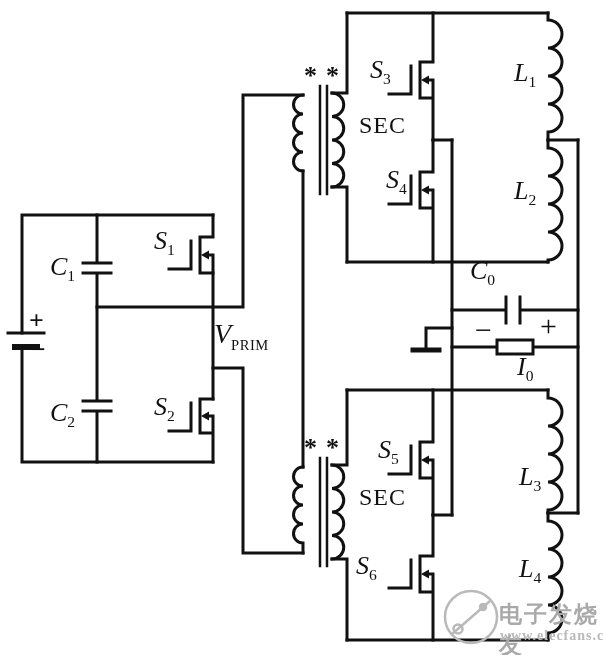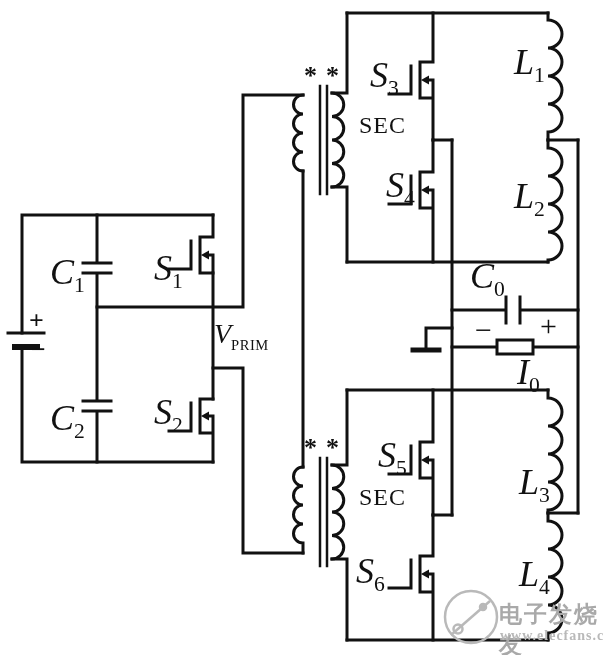--- a/index.html
+++ b/index.html
@@ -1,19 +1,19 @@
 <!DOCTYPE html>
 <html><head>
 <meta charset="utf-8">
 <style>
   html,body{margin:0;padding:0;background:#ffffff;}
   #stage{position:relative;width:603px;height:655px;background:#ffffff;overflow:hidden;
          font-family:"Liberation Serif", serif;color:#111;}
   #schematic{position:absolute;left:0;top:0;}
-  .lb{position:absolute;font-size:36px;line-height:1;white-space:nowrap;color:#111;}
+  .lb{position:absolute;font-size:26px;line-height:1;white-space:nowrap;color:#111;}
   .lb i{font-style:italic;}
   .lb sub{font-size:0.60em;font-style:normal;}
   .sec{font-size:24px;letter-spacing:1px;margin-left:7px;}
   .sign{font-size:26px;font-weight:bold;}
   .osign{font-size:30px;}
   .star{font-size:26px;font-weight:bold;letter-spacing:0;}
   .vprim{font-size:28px;}
   .vprim sub{font-size:0.52em;letter-spacing:0.5px;margin-top:40px;}
   .wm-cn{position:absolute;font-size:23px;letter-spacing:2px;color:#a9a9a9;font-weight:bold;}
   .wm-url{position:absolute;font-size:14px;letter-spacing:1px;color:#b9b9b9;font-weight:bold;}
@@ -103,27 +103,27 @@
     <g stroke="#b9b9b9" stroke-width="2.5" fill="none">
       <circle cx="471" cy="617" r="26"></circle>
       <path d="M451,635 L490,601"></path>
       <circle cx="458" cy="629" r="4.5"></circle>
       <circle cx="483" cy="607" r="3" fill="#b9b9b9"></circle>
     </g>
   </svg>
 
   <span class="lb" style="left:50px;top:254px"><i>C</i><sub>1</sub></span>
   <span class="lb" style="left:50px;top:400px"><i>C</i><sub>2</sub></span>
-  <span class="lb" style="left:154px;top:250px"><i>S</i><sub>1</sub></span>
+  <span class="lb" style="left:154px;top:228px"><i>S</i><sub>1</sub></span>
   <span class="lb" style="left:154px;top:394px"><i>S</i><sub>2</sub></span>
   <span class="lb" style="left:370px;top:57px"><i>S</i><sub>3</sub></span>
   <span class="lb" style="left:386px;top:167px"><i>S</i><sub>4</sub></span>
   <span class="lb" style="left:378px;top:437px"><i>S</i><sub>5</sub></span>
   <span class="lb" style="left:356px;top:553px"><i>S</i><sub>6</sub></span>
-  <span class="lb" style="left:514px;top:44px"><i>L</i><sub>1</sub></span>
+  <span class="lb" style="left:514px;top:60px"><i>L</i><sub>1</sub></span>
   <span class="lb" style="left:514px;top:178px"><i>L</i><sub>2</sub></span>
   <span class="lb" style="left:519px;top:464px"><i>L</i><sub>3</sub></span>
   <span class="lb" style="left:519px;top:556px"><i>L</i><sub>4</sub></span>
   <span class="lb" style="left:470px;top:258px"><i>C</i><sub>0</sub></span>
   <span class="lb" style="left:517px;top:354px"><i>I</i><sub>0</sub></span>
 
   <span class="lb vprim" style="left:214px;top:320px"><i>V</i><sub>PRIM</sub></span>
 
   <span class="lb sec" style="left:352px;top:113px">SEC</span>
   <span class="lb sec" style="left:352px;top:485px">SEC</span>

